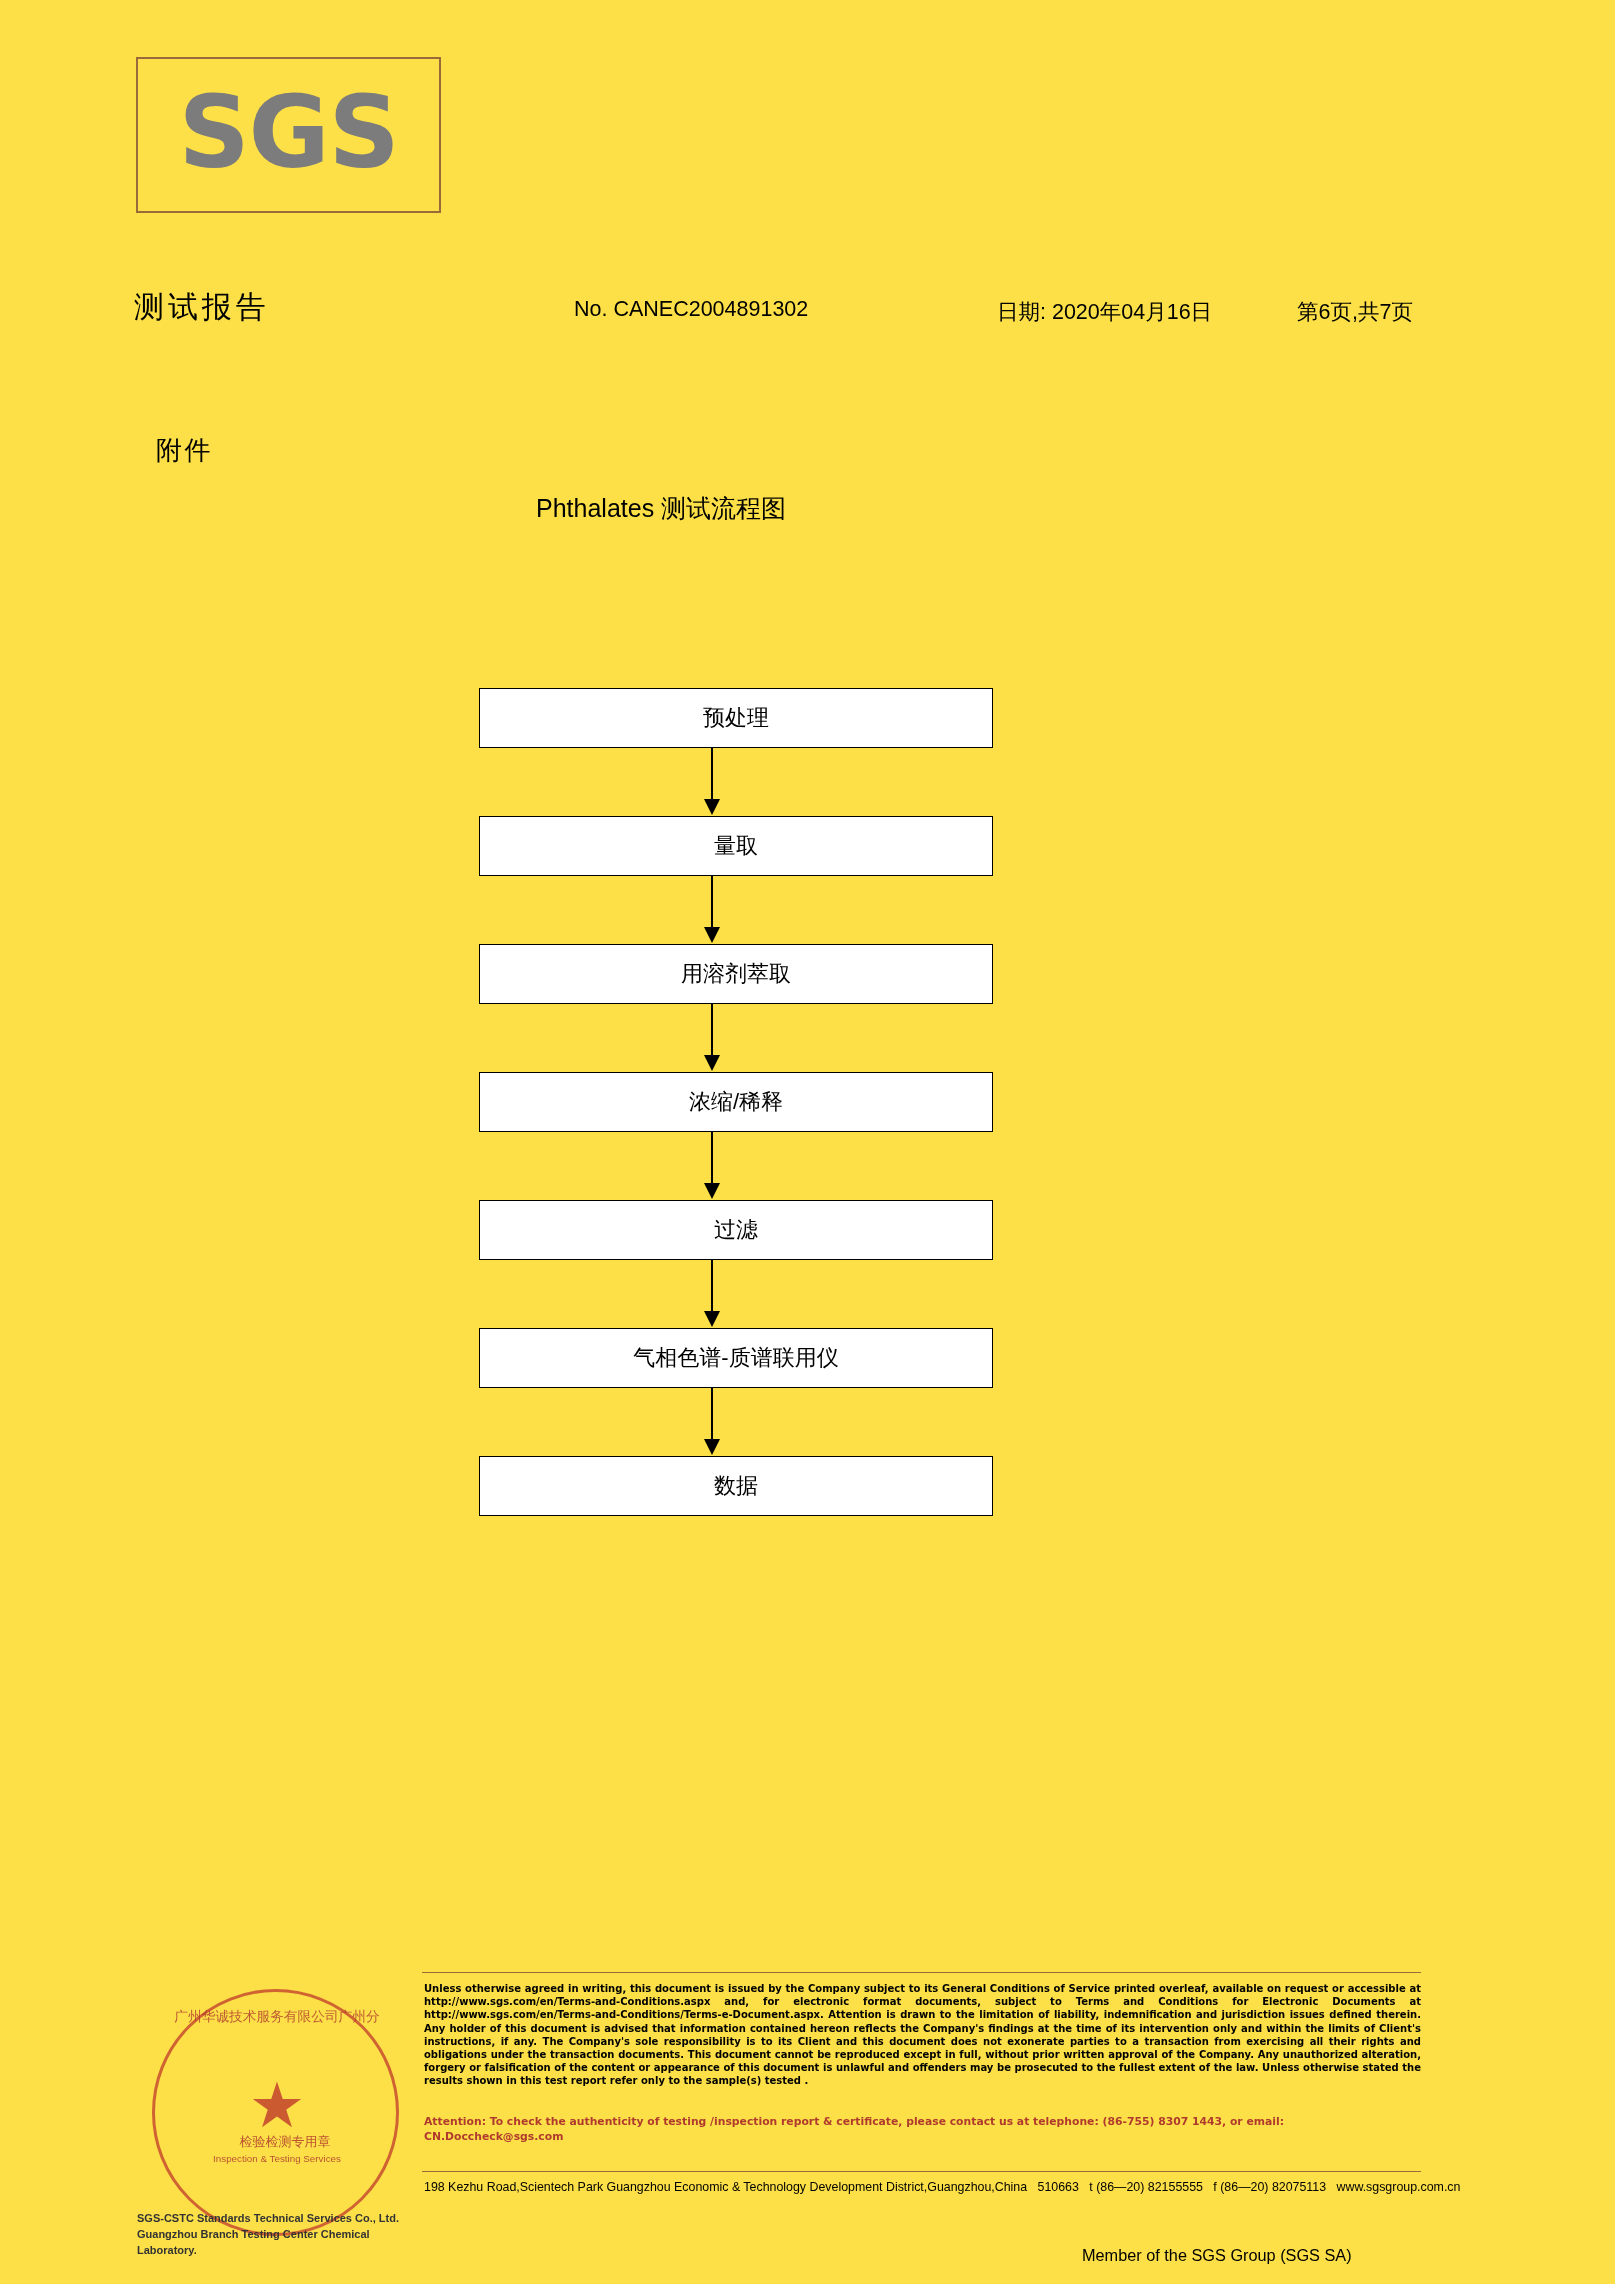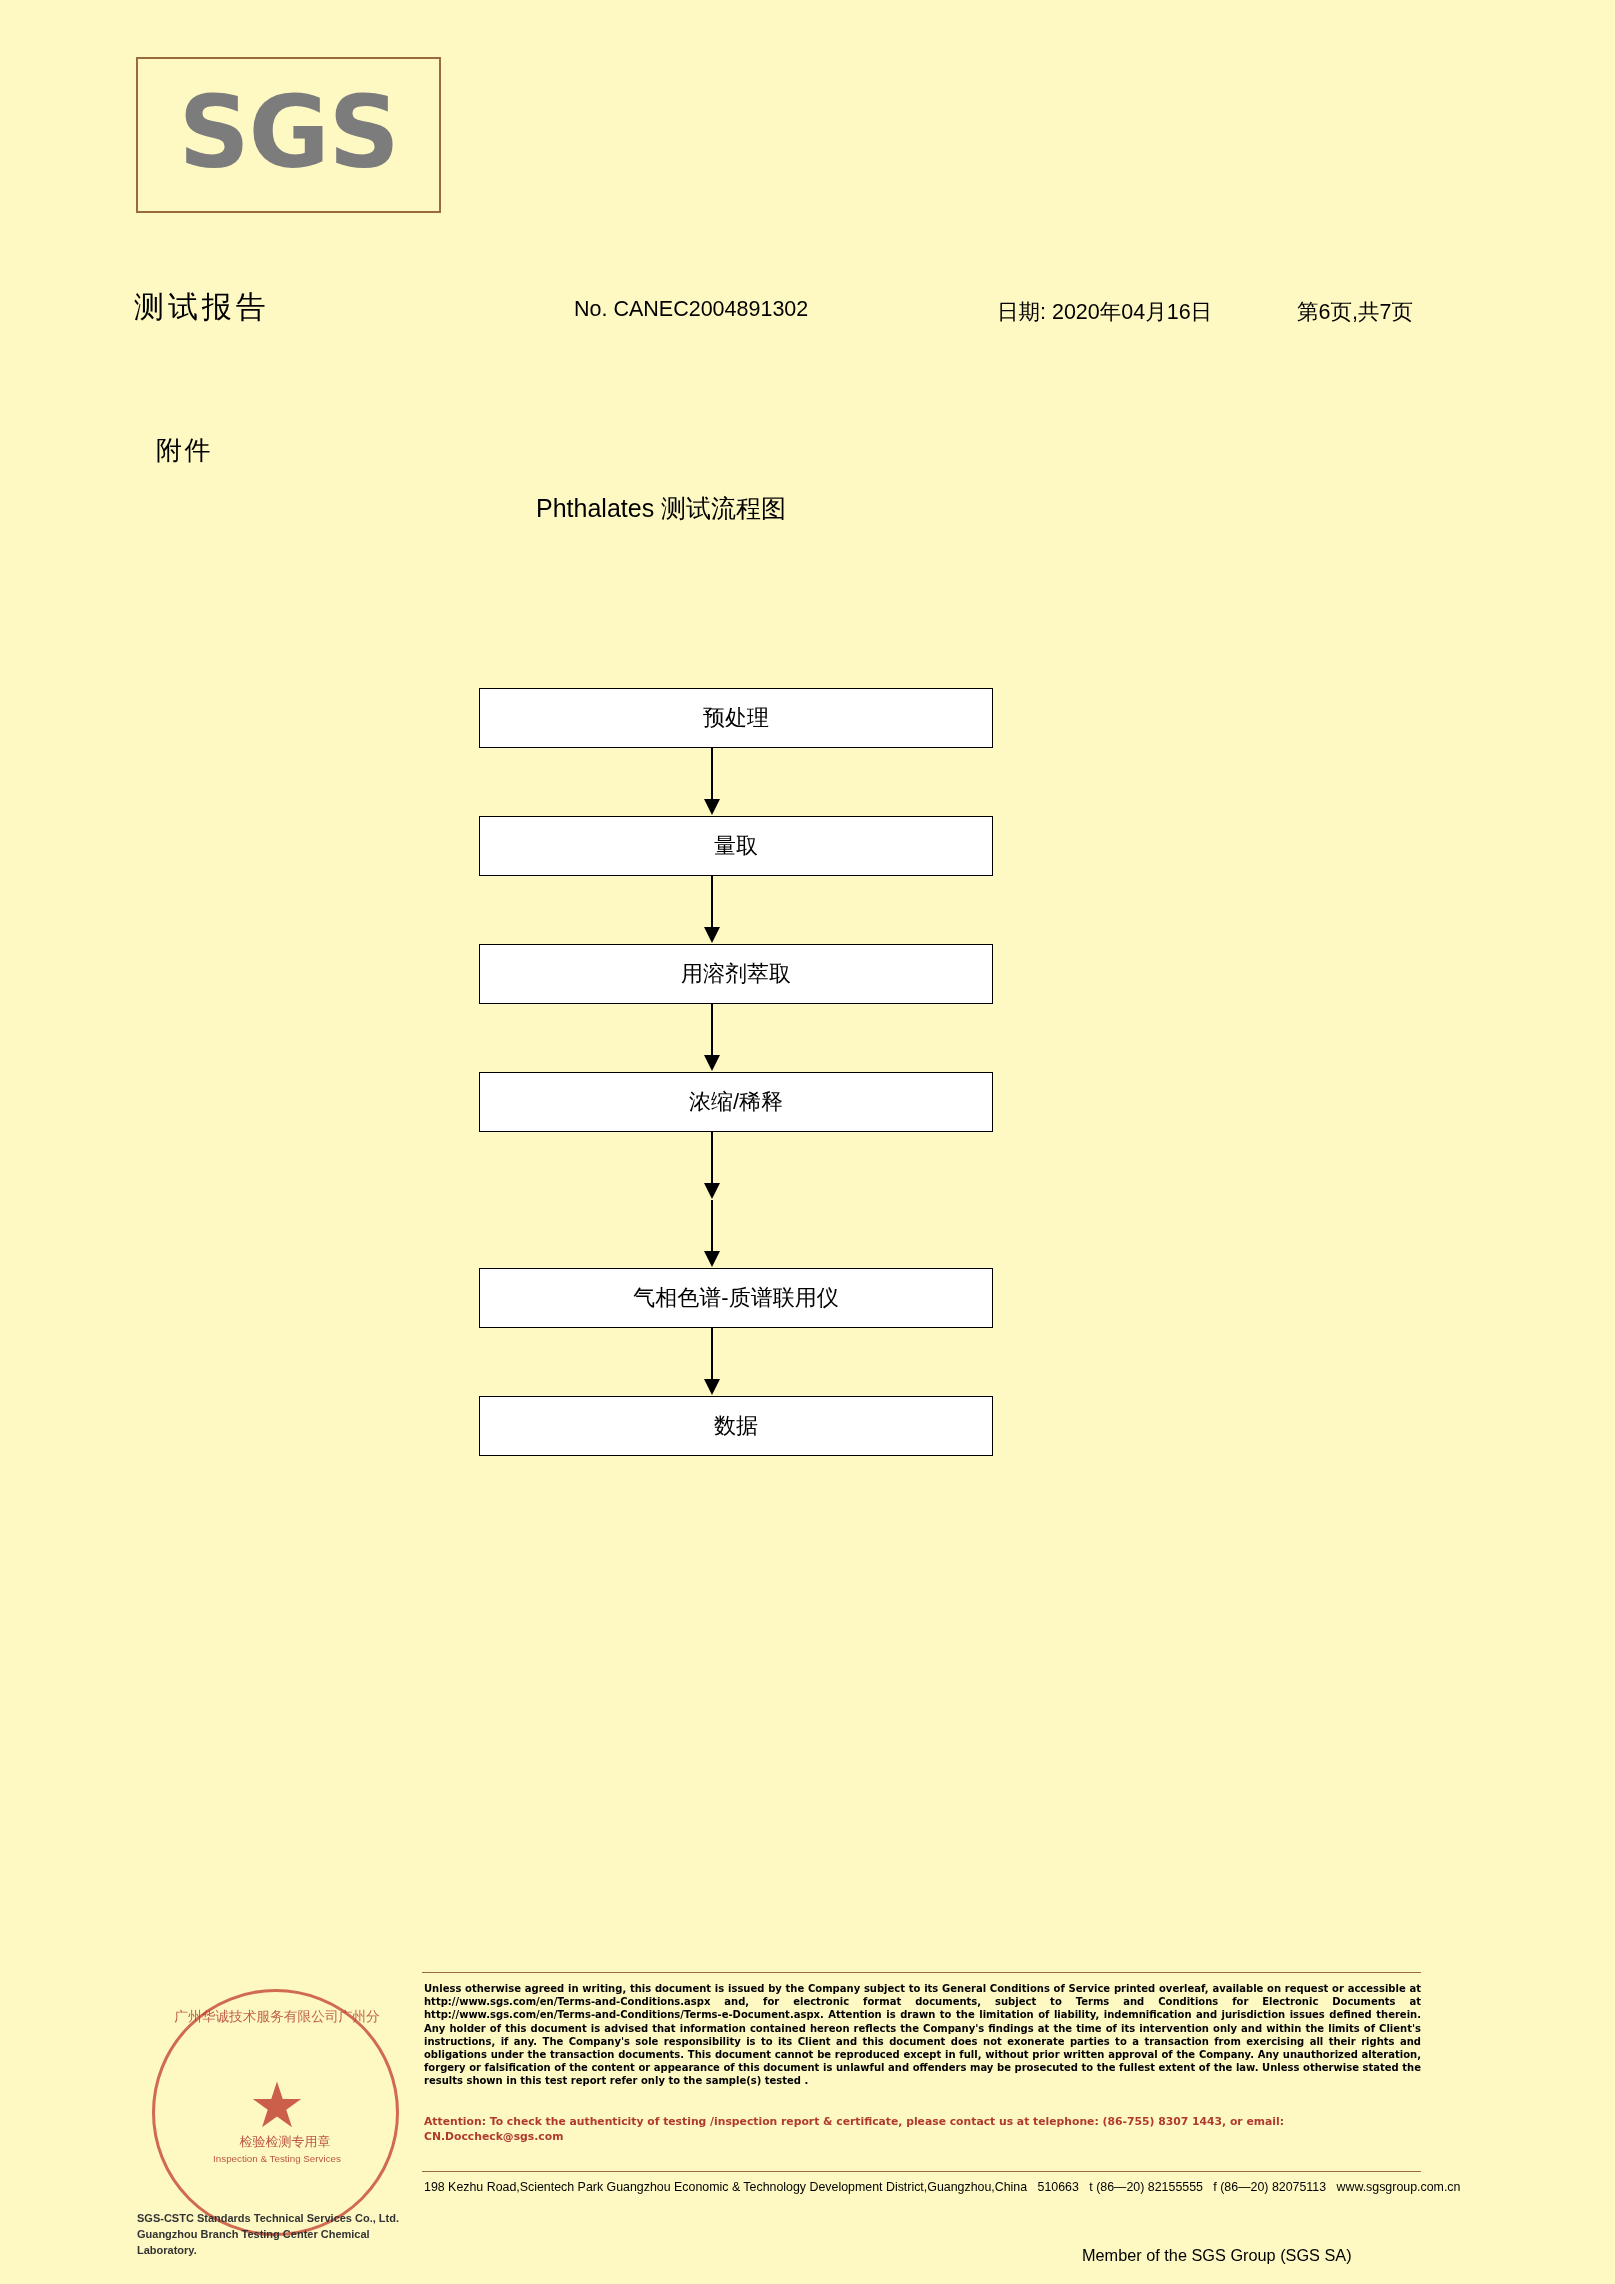--- a/index.html
+++ b/index.html
@@ -8,21 +8,21 @@
     background: #ffffff;
   }
   body {
     font-family: "Liberation Sans", sans-serif;
     color: #000;
   }
   .page {
     position: relative;
     width: 1616px;
     height: 2284px;
-    background: #fef9c3;
+    background: #fde047;
     overflow: hidden;
   }
 
   
   .logo-box {
     position: absolute;
     left: 136px;
     top: 57px;
     width: 305px;
     height: 156px;
@@ -322,20 +322,21 @@
     <div class="flow-node">用溶剂萃取</div>
     <div class="flow-arrow">
         <div class="shaft"></div>
         <div class="head"></div>
       </div>
     <div class="flow-node">浓缩/稀释</div>
     <div class="flow-arrow">
         <div class="shaft"></div>
         <div class="head"></div>
       </div>
+    <div class="flow-node">过滤</div>
     <div class="flow-arrow">
         <div class="shaft"></div>
         <div class="head"></div>
       </div>
     <div class="flow-node">气相色谱-质谱联用仪</div>
     <div class="flow-arrow">
         <div class="shaft"></div>
         <div class="head"></div>
       </div>
     <div class="flow-node">数据</div>

